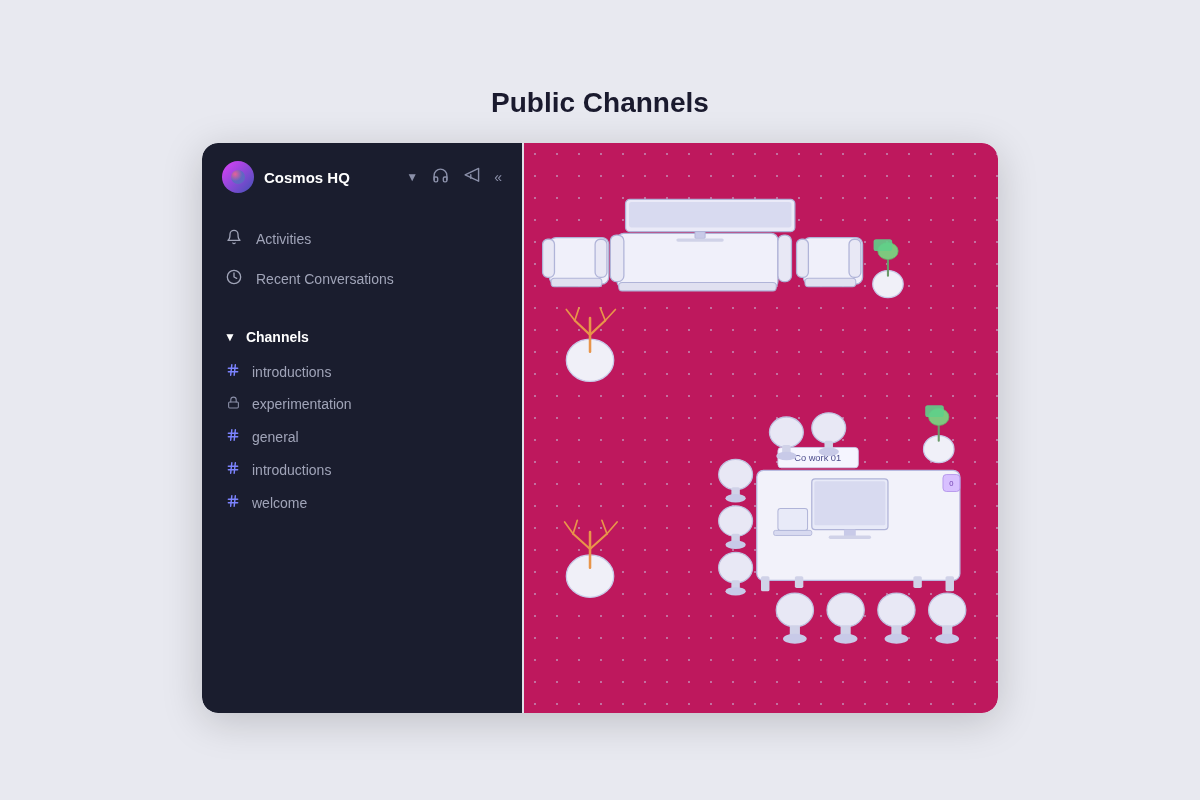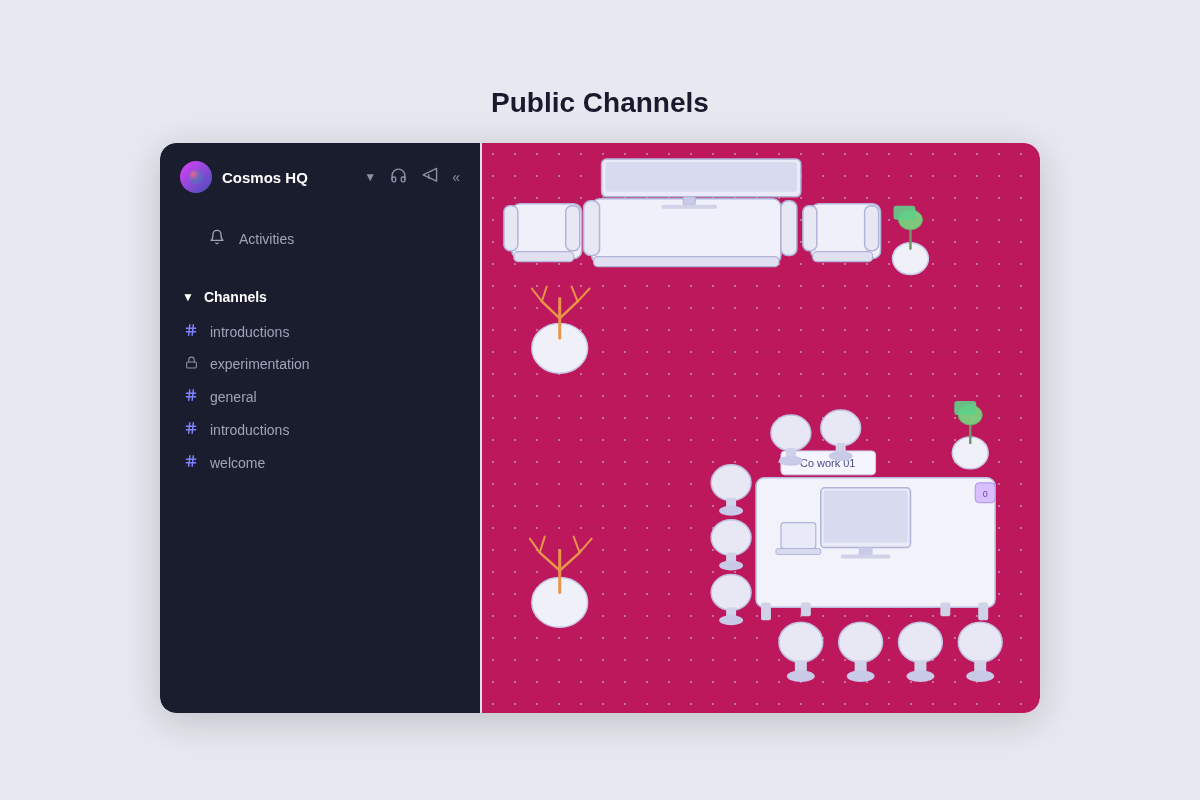--- a/index.html
+++ b/index.html
@@ -15,21 +15,21 @@
       overflow: hidden;
     }
     .page-title {
       font-size: 28px;
       font-weight: 700;
       color: #1a1a2e;
       margin-bottom: 24px;
     }
     .app-window {
       display: flex;
-      width: 880px;
+      width: 796px;
       height: 570px;
       border-radius: 16px;
       overflow: hidden;
       box-shadow: 0 8px 40px rgba(0,0,0,0.18);
       justify-content: flex-end;
     }
     
     .sidebar {
       width: 320px;
       background-color: #1a1d2e;
@@ -81,21 +81,20 @@
     }
     .nav-item {
       display: flex;
       align-items: center;
       gap: 12px;
       padding: 10px 22px;
       color: #a0a4b8;
       font-size: 14px;
       cursor: pointer;
       transition: background 0.15s;
-      margin-left: 25px;
     }
     .nav-icon {
       font-size: 16px;
       width: 20px;
       text-align: center;
     }
     .channels-section {
       padding: 8px 0;
     }
     .channels-header {
@@ -203,20 +202,29 @@
     <div class="sidebar-nav">
       <div class="nav-item">
         <span class="nav-icon">
           <svg width="16" height="16" viewBox="0 0 24 24" fill="none" stroke="#a0a4b8" stroke-width="2" stroke-linecap="round" stroke-linejoin="round">
             <path d="M18 8A6 6 0 0 0 6 8c0 7-3 9-3 9h18s-3-2-3-9"></path>
             <path d="M13.73 21a2 2 0 0 1-3.46 0"></path>
           </svg>
         </span>
         <span>Activities</span>
       </div>
+      <div class="nav-item">
+        <span class="nav-icon">
+          <svg width="16" height="16" viewBox="0 0 24 24" fill="none" stroke="#a0a4b8" stroke-width="2" stroke-linecap="round" stroke-linejoin="round">
+            <circle cx="12" cy="12" r="10"></circle>
+            <polyline points="12 6 12 12 16 14"></polyline>
+          </svg>
+        </span>
+        <span>Recent Conversations</span>
+      </div>
     </div>
 
     <div class="channels-section">
       <div class="channels-header">
         <span class="channels-arrow">▼</span>
         <span>Channels</span>
       </div>
 
       <div id="channel-list">
           <div class="channel-item">

